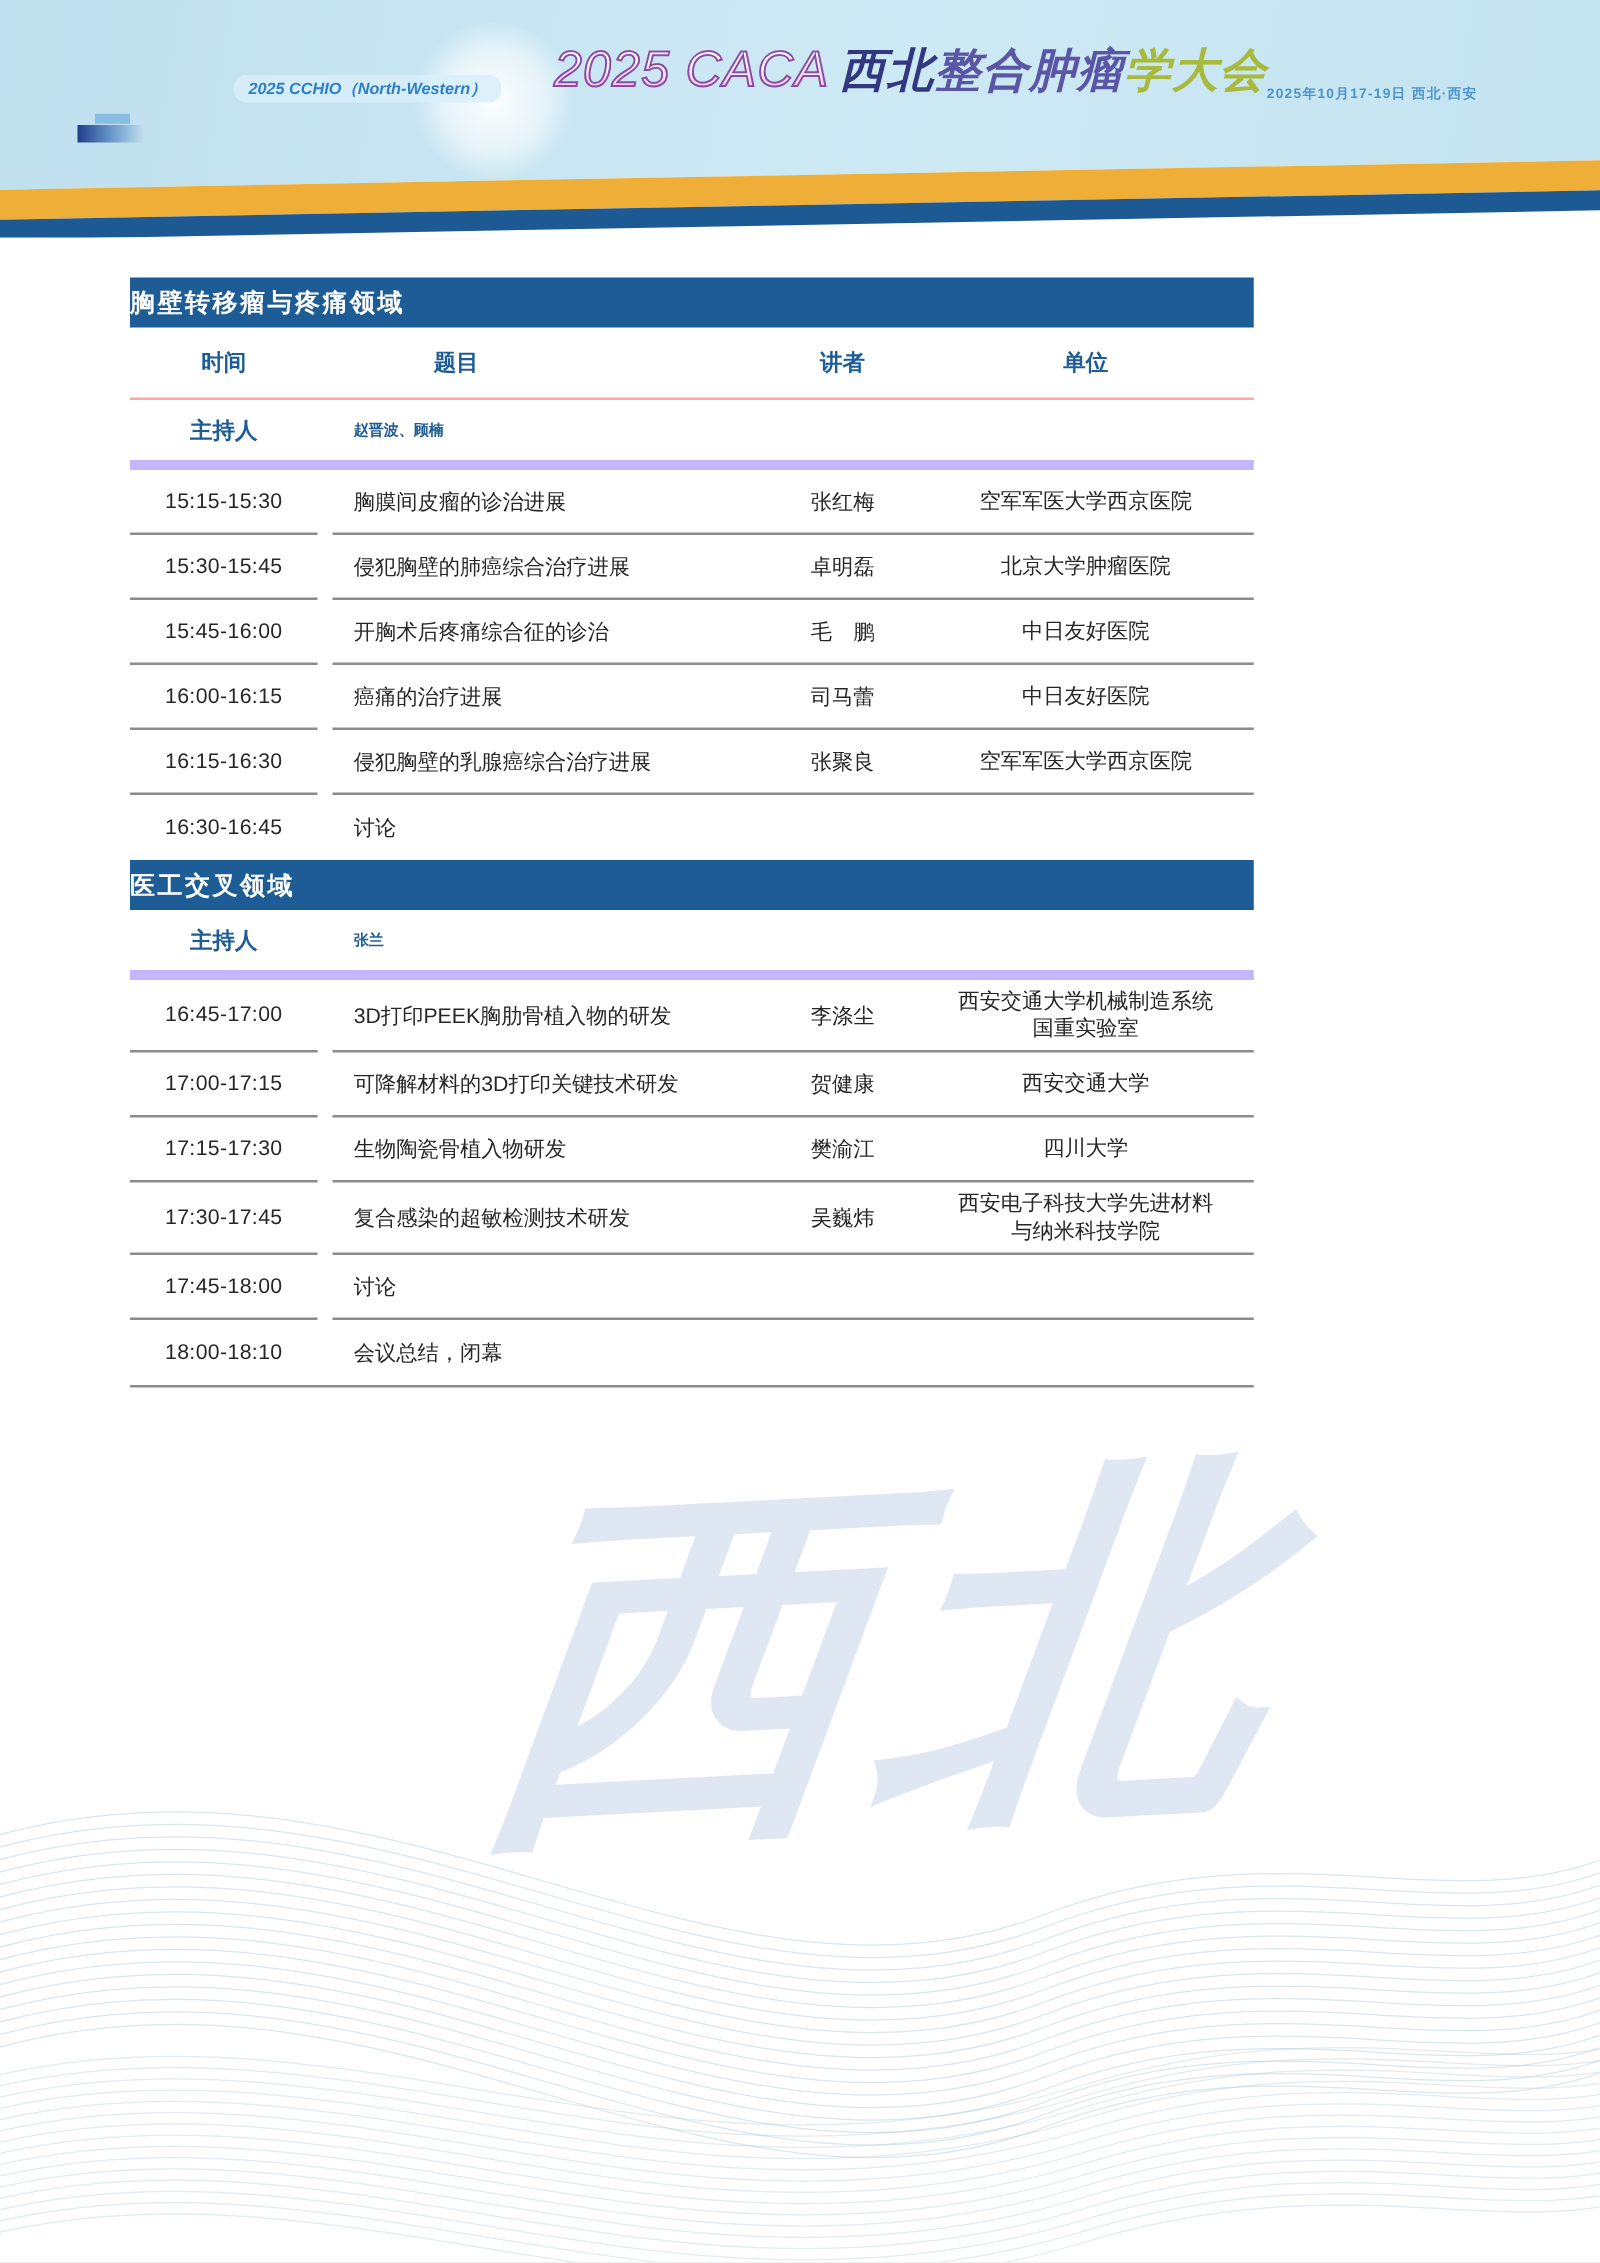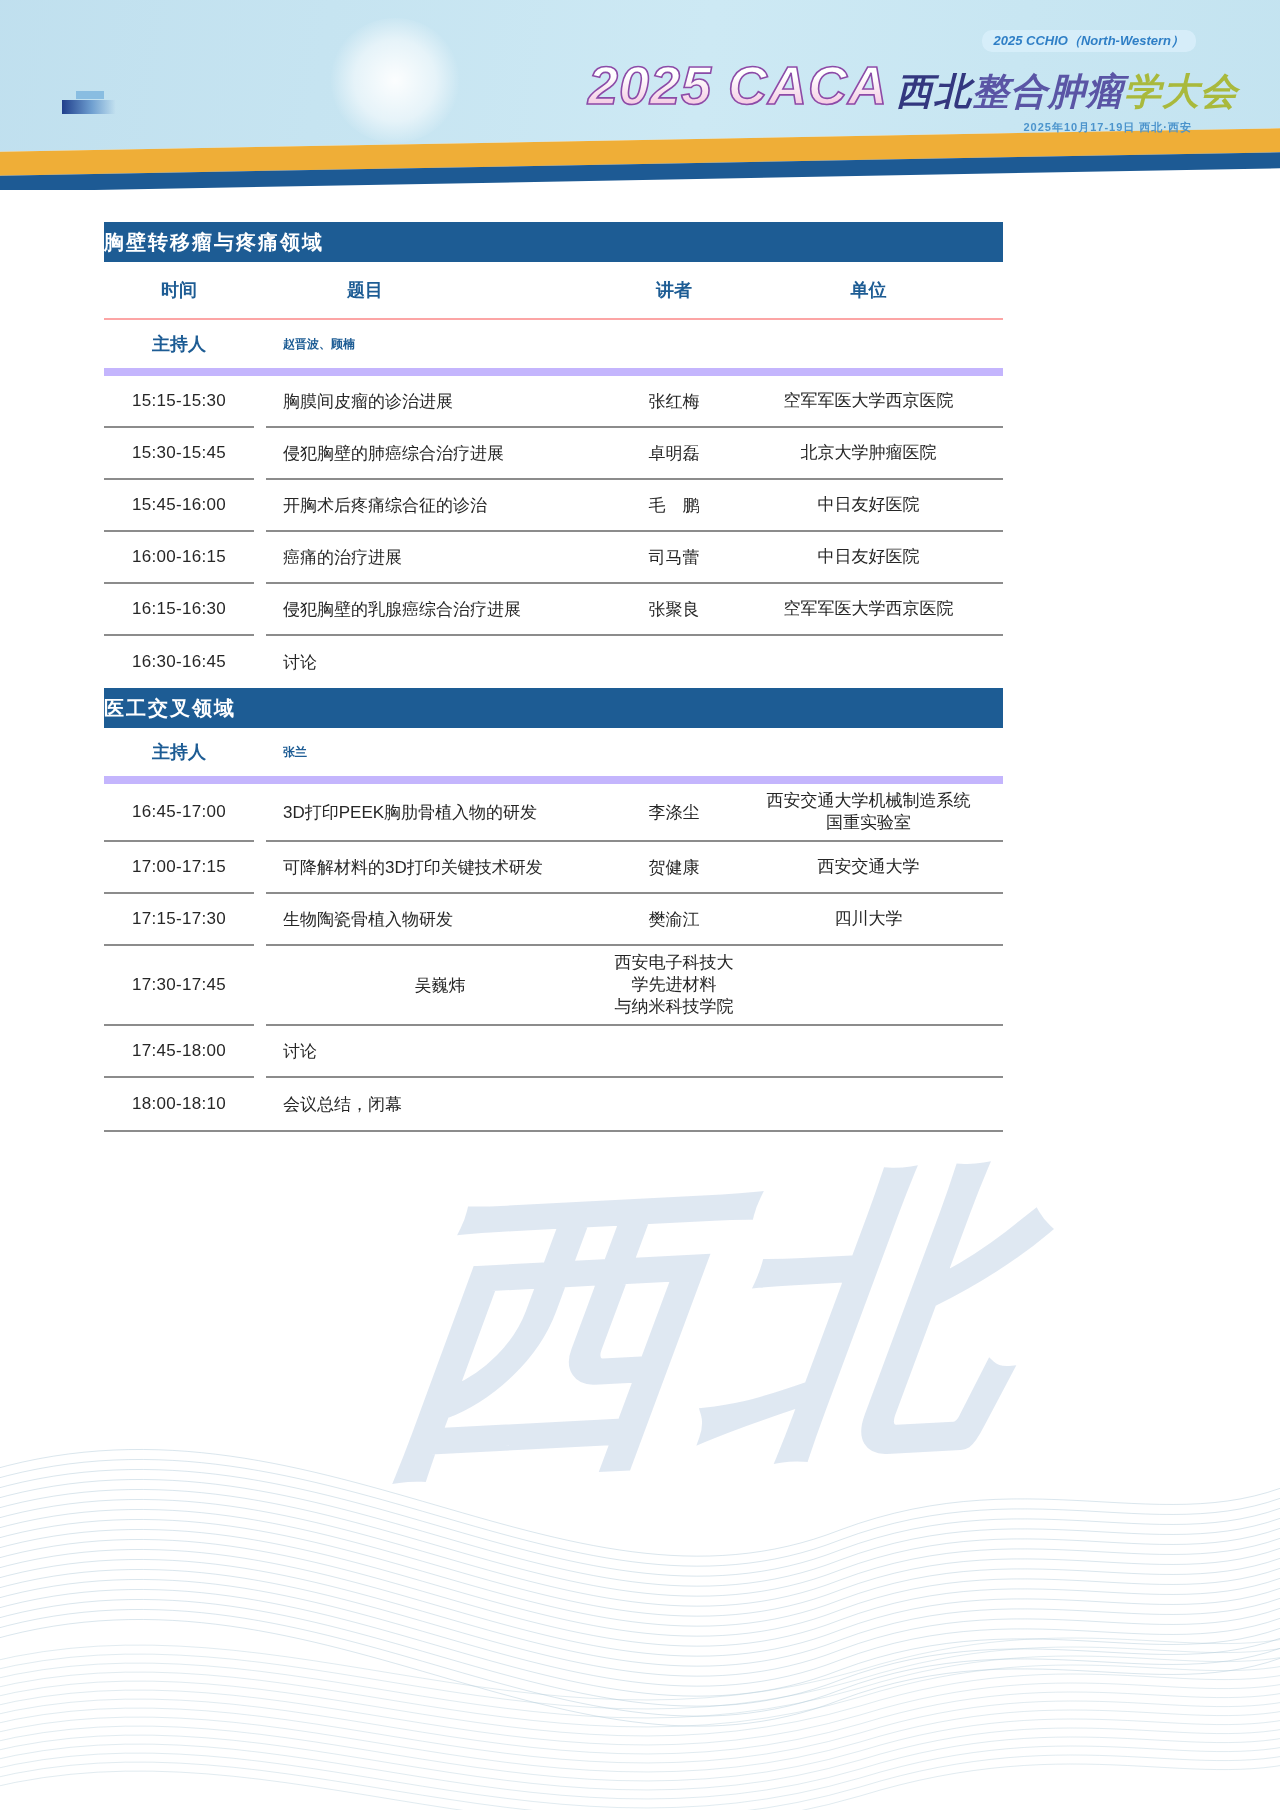--- a/index.html
+++ b/index.html
@@ -14,25 +14,25 @@
   .s-b{top:164px;height:16px;background:#1d5a94;}
   .glow{position:absolute;left:330px;top:18px;width:130px;height:125px;border-radius:50%;
         background:radial-gradient(circle,rgba(255,255,255,0.95) 0%,rgba(255,255,255,0.55) 45%,rgba(255,255,255,0) 72%);}
   .page-title{position:absolute;left:108px;top:36px;font-family:"DejaVu Serif","Liberation Serif",serif;
         font-style:italic;font-weight:bold;font-size:58px;letter-spacing:12px;color:#1e3f8e;
         text-shadow:1px 2px 2px rgba(30,63,142,0.25);}
   .title-dash{position:absolute;left:62px;top:100px;width:54px;height:14px;
         background:linear-gradient(90deg,#203f8c 0%,#6f9fd0 55%,rgba(207,230,242,0.1) 100%);}
   .title-dash2{position:absolute;left:76px;top:91px;width:28px;height:8px;background:#7fb6de;opacity:.85;}
 
-  .logo{position:absolute;right:42px;top:30px;display:flex;flex-direction:column;align-items:flex-end;}
+  .logo{position:absolute;right:52px;top:30px;display:flex;flex-direction:row;align-items:flex-end;}
   .logo-top{font-size:13px;font-weight:bold;font-style:italic;color:#2f7fc6;
         background:rgba(216,238,250,0.85);padding:2px 12px;border-radius:10px;margin-right:42px;}
   .logo-main{display:flex;align-items:baseline;gap:8px;margin-top:2px;}
-  .logo-prefix{font-size:54px;font-weight:700;letter-spacing:1px;font-style:italic;
+  .logo-prefix{font-size:40px;font-weight:400;letter-spacing:1px;font-style:italic;
         background:linear-gradient(180deg,#ffffff 35%,#f0b6d8 100%);
         -webkit-background-clip:text;background-clip:text;color:transparent;
         -webkit-text-stroke:1.6px #8a4ca8;}
   .logo-cn{font-family:"DejaVu Serif","Liberation Serif",serif;font-weight:bold;font-style:italic;
         font-size:37px;letter-spacing:1px;}
   .cn1{color:#33377f;} .cn2{color:#5a55a5;} .cn3{color:#a9b93c;}
   .logo-sub{font-size:11px;font-weight:bold;color:#4c94cc;letter-spacing:1px;margin-top:3px;margin-right:46px;}
 
   
   .schedule{position:absolute;left:104px;top:222px;width:899px;z-index:4;}
@@ -199,20 +199,21 @@
     <div class="c-rest">
       <div class="cell title">生物陶瓷骨植入物研发</div>
       <div class="cell speaker">樊渝江</div>
       <div class="cell unit">四川大学</div>
     </div>
   </div>
 
   <div class="row">
     <div class="c-time cell time">17:30-17:45</div>
     <div class="c-rest">
+      <div class="cell title">复合感染的超敏检测技术研发</div>
       <div class="cell speaker">吴巍炜</div>
       <div class="cell unit">西安电子科技大学先进材料
 与纳米科技学院</div>
     </div>
   </div>
 
   <div class="row">
     <div class="c-time cell time">17:45-18:00</div>
     <div class="c-rest">
       <div class="cell title">讨论</div>

